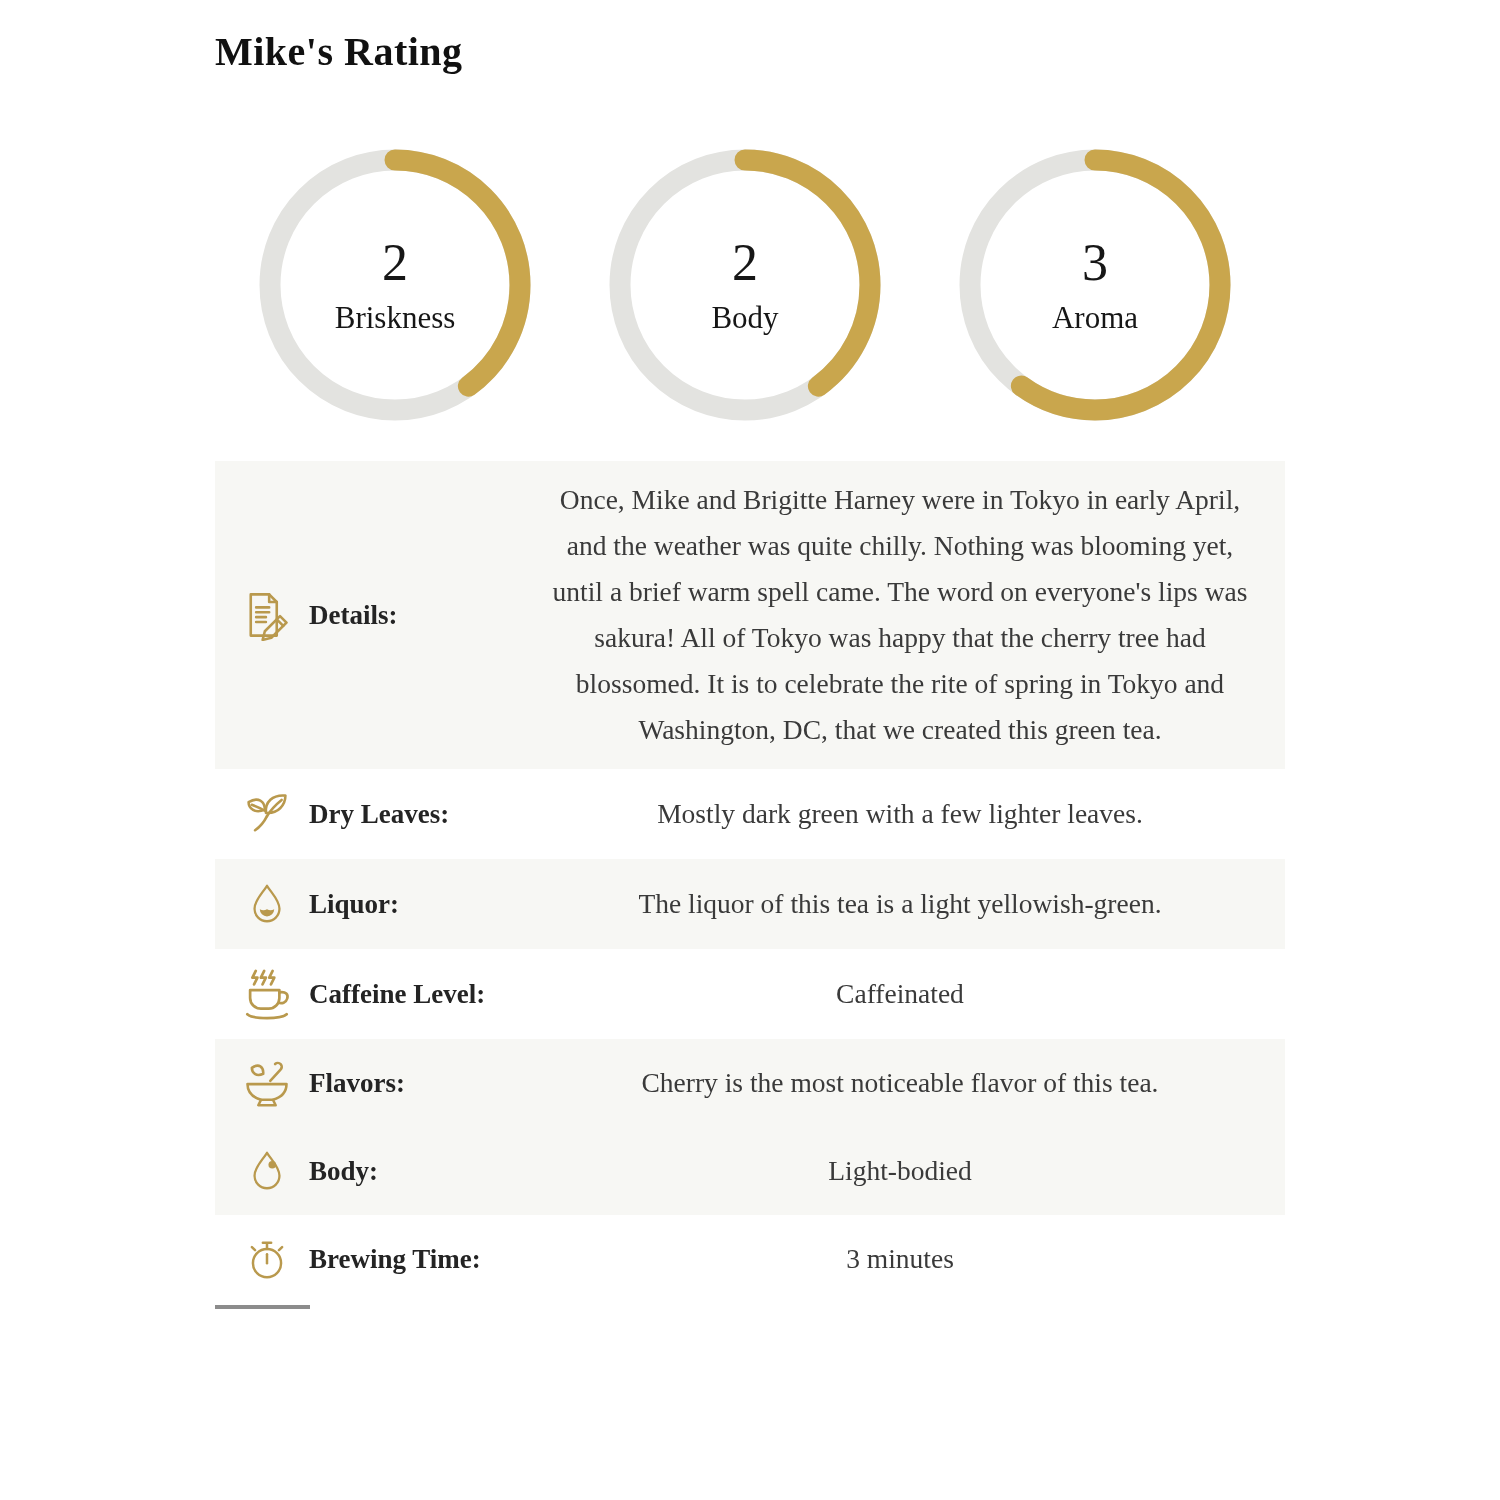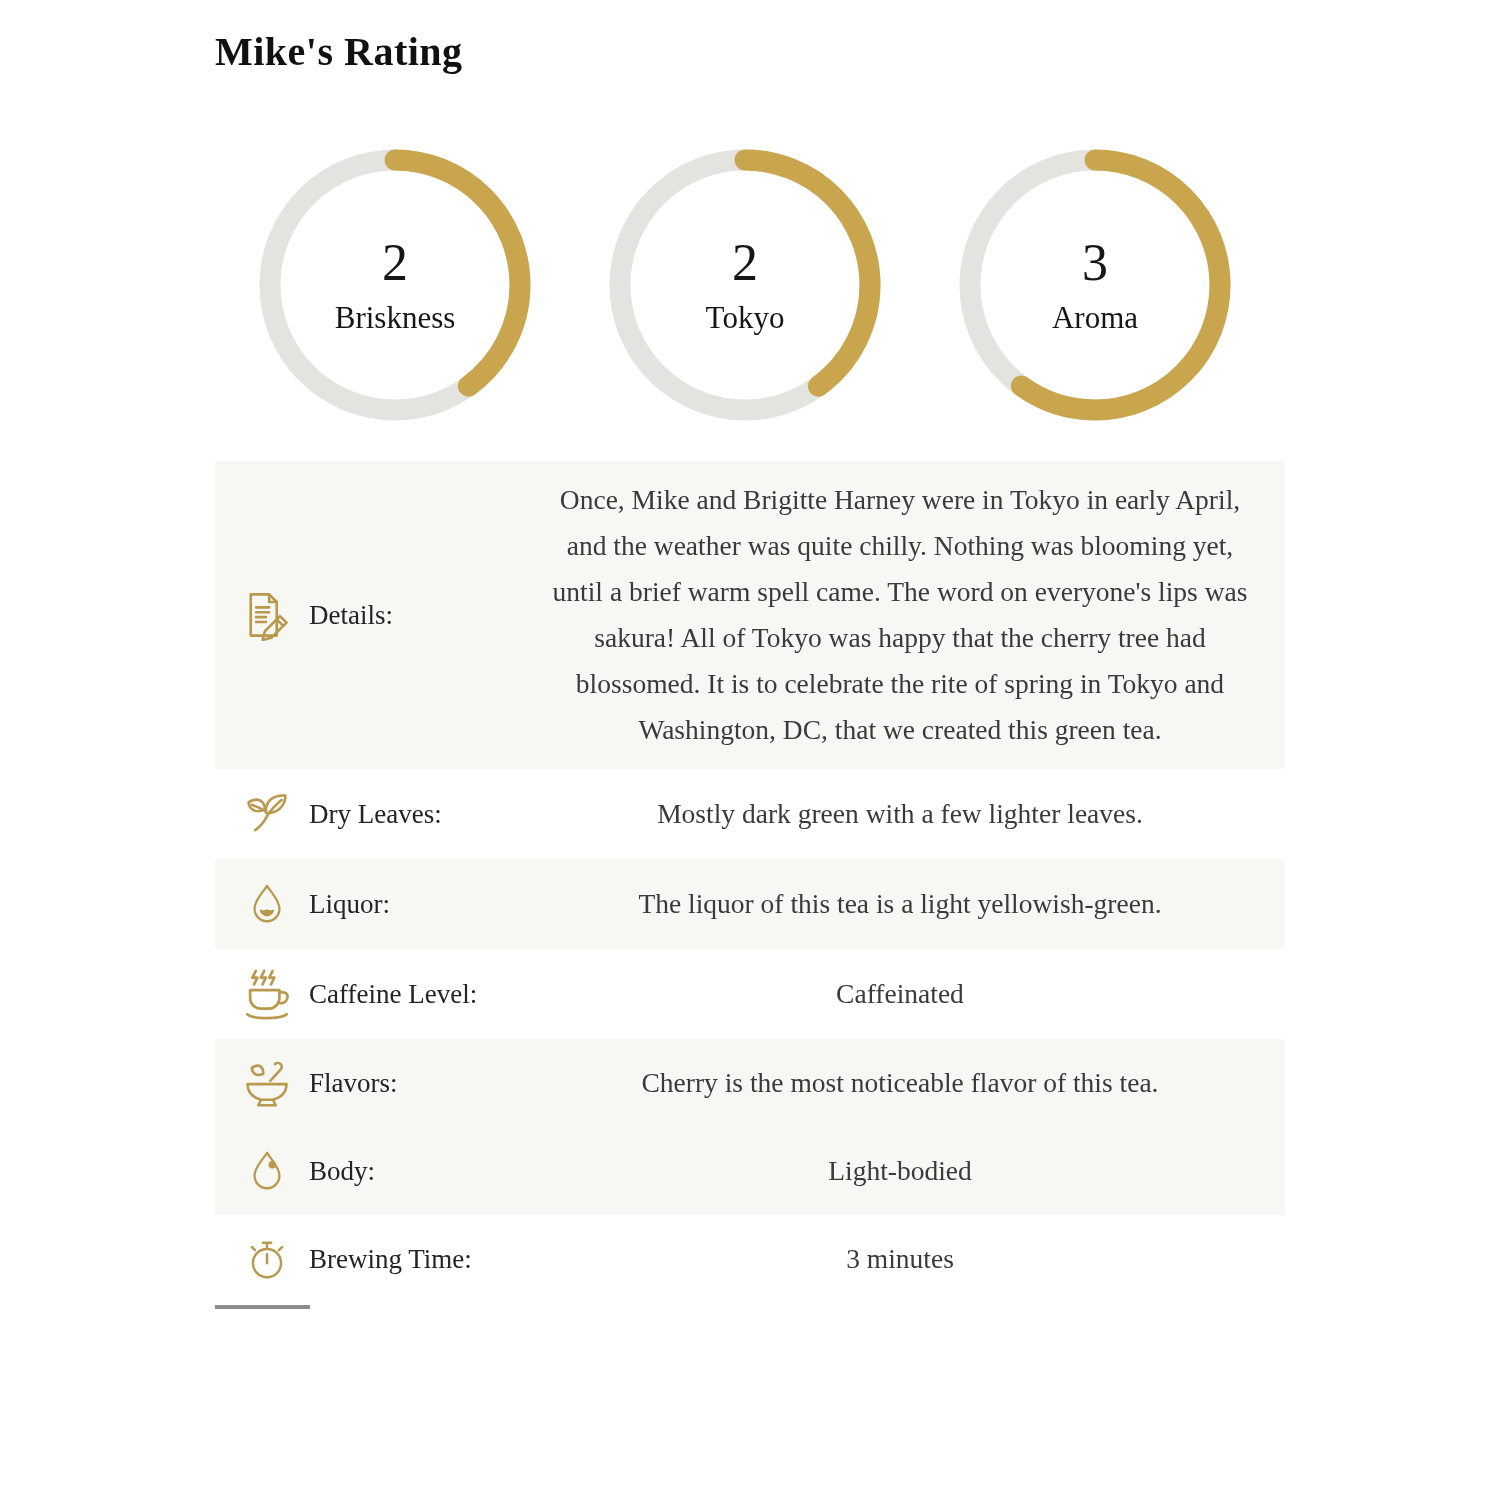--- a/index.html
+++ b/index.html
@@ -40,21 +40,21 @@
   .row{display:flex;align-items:center;}
   .row.gray{background:var(--row-alt-bg);}
   .row-icon{
     width:56px;margin-left:24px;flex:none;
     display:flex;align-items:center;justify-content:center;
   }
   .row-icon svg{display:block;}
   .icon-stroke{fill:none;stroke:var(--icon-gold);stroke-width:2.4;stroke-linecap:round;stroke-linejoin:round;}
   .icon-fill{fill:var(--icon-gold);stroke:none;}
   .row-label{
-    width:250px;flex:none;font-weight:normal;font-size:27px;color:#242424;
+    width:250px;flex:none;font-weight:bold;font-size:27px;color:#242424;
     padding-left:14px;
   }
   .row-value{
     flex:1;padding-right:30px;font-size:27.5px;line-height:46px;color:var(--text-body);text-align:center;
   }
   .bottom-strip{height:6px;background:#ffffff;position:relative;}
   .next-content-peek{position:absolute;left:0;bottom:0;width:95px;height:4px;background:#8c8c8c;}
 </style>
 </head>
 <body>
@@ -76,21 +76,21 @@
       </div>
     </div>
 
     <div class="ring">
       <svg class="ring-svg" width="272" height="272" viewBox="0 0 272 272">
         <circle class="ring-track" cx="136" cy="136" r="125"></circle>
         <circle class="ring-progress" cx="136" cy="136" r="125" transform="rotate(-90 136 136)" stroke-dasharray="314.15926535897927 785.3981633974482"></circle>
       </svg>
       <div class="ring-text">
         <div class="ring-value">2</div>
-        <div class="ring-label">Tokyo</div>
+        <div class="ring-label">Body</div>
       </div>
     </div>
 
     <div class="ring">
       <svg class="ring-svg" width="272" height="272" viewBox="0 0 272 272">
         <circle class="ring-track" cx="136" cy="136" r="125"></circle>
         <circle class="ring-progress" cx="136" cy="136" r="125" transform="rotate(-90 136 136)" stroke-dasharray="471.23889803846896 785.3981633974482"></circle>
       </svg>
       <div class="ring-text">
         <div class="ring-value">3</div>

